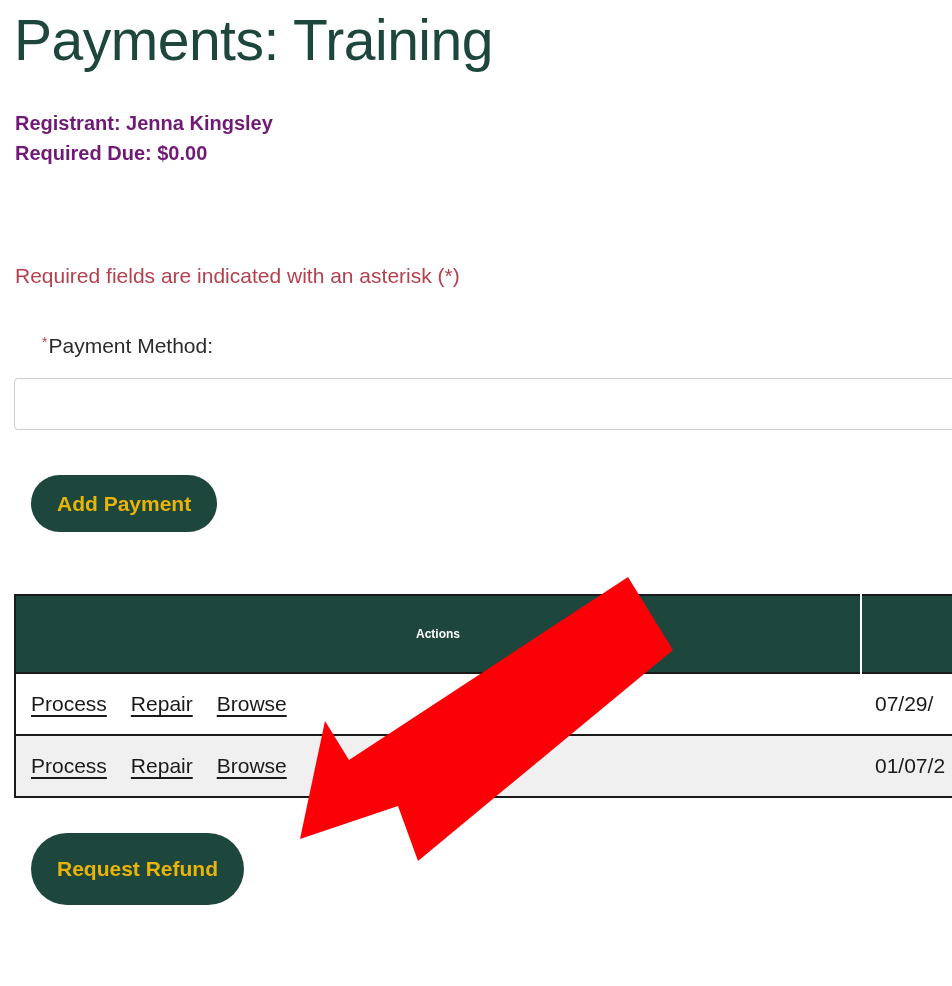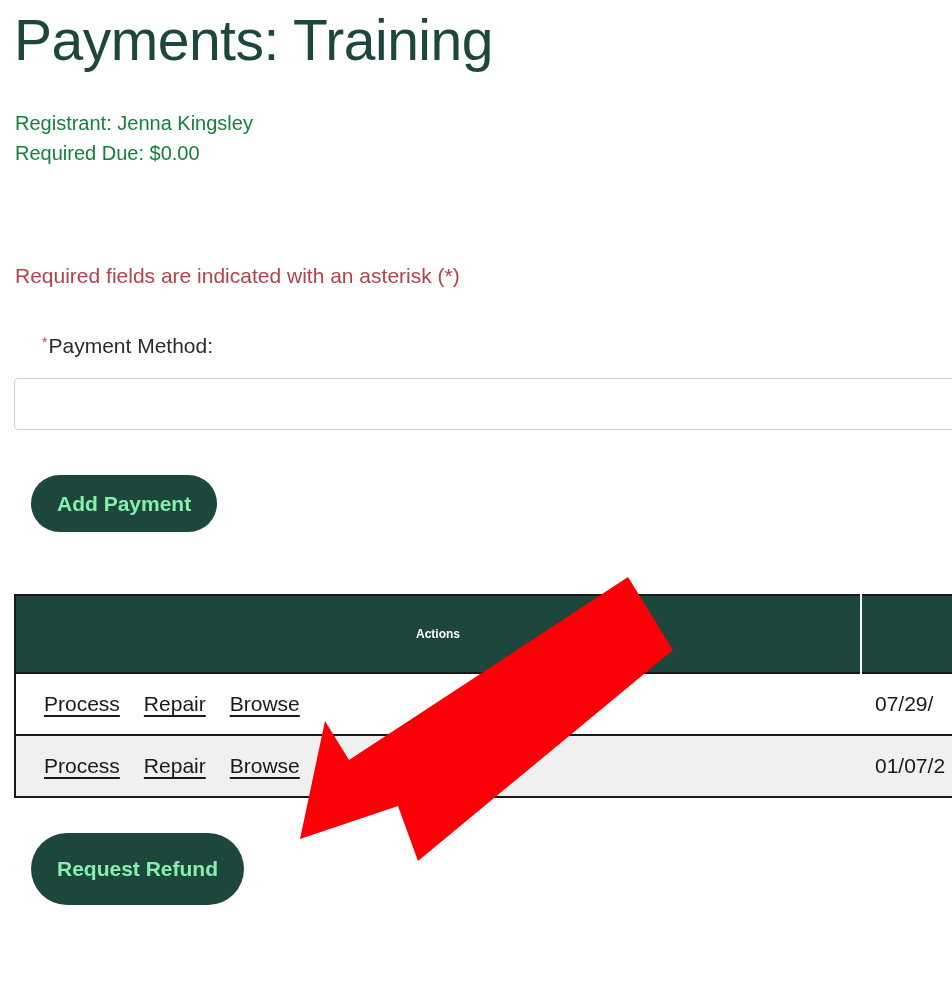--- a/index.html
+++ b/index.html
@@ -34,22 +34,22 @@
     line-height: 1.22;
     white-space: nowrap;
   }
 
   
   .summary {
     position: absolute;
     left: 15px;
     top: 108px;
     font-size: 20px;
-    font-weight: normal;
-    color: #15803d;
+    font-weight: bold;
+    color: #701a75;
     line-height: 30px;
   }
   .summary div { white-space: nowrap; }
   .summary .gap { display: inline-block; width: 18px; }
 
   
   .required-note {
     position: absolute;
     left: 15px;
     top: 264px;
@@ -95,21 +95,21 @@
     color: #333333;
   }
 
   
   .pill-btn {
     position: absolute;
     display: flex;
     align-items: center;
     justify-content: center;
     background: #1d463c;
-    color: #86efac;
+    color: #eab308;
     font-size: 21px;
     font-weight: bold;
     border: none;
     border-radius: 999px;
     padding: 16px 26px;
     box-sizing: border-box;
     cursor: pointer;
     white-space: nowrap;
     font-family: "Liberation Sans", sans-serif;
   }
@@ -151,21 +151,21 @@
     font-weight: bold;
     text-align: center;
     height: 76px;
     padding: 0;
   }
   .pay-table tbody tr { border-top: 2px solid #1a1a1a; }
   .pay-table tbody tr.row-odd  { background: #ffffff; }
   .pay-table tbody tr.row-even { background: #f0f0f0; }
   .pay-table tbody td {
     height: 60px;
-    padding: 0 0 0 28px;
+    padding: 0 0 0 15px;
     font-size: 21px;
     vertical-align: middle;
   }
   .pay-table tbody td.date-cell {
     padding: 0 0 0 14px;
     white-space: nowrap;
     color: #1a1a1a;
   }
   .row-link {
     color: #1a1a1a;

